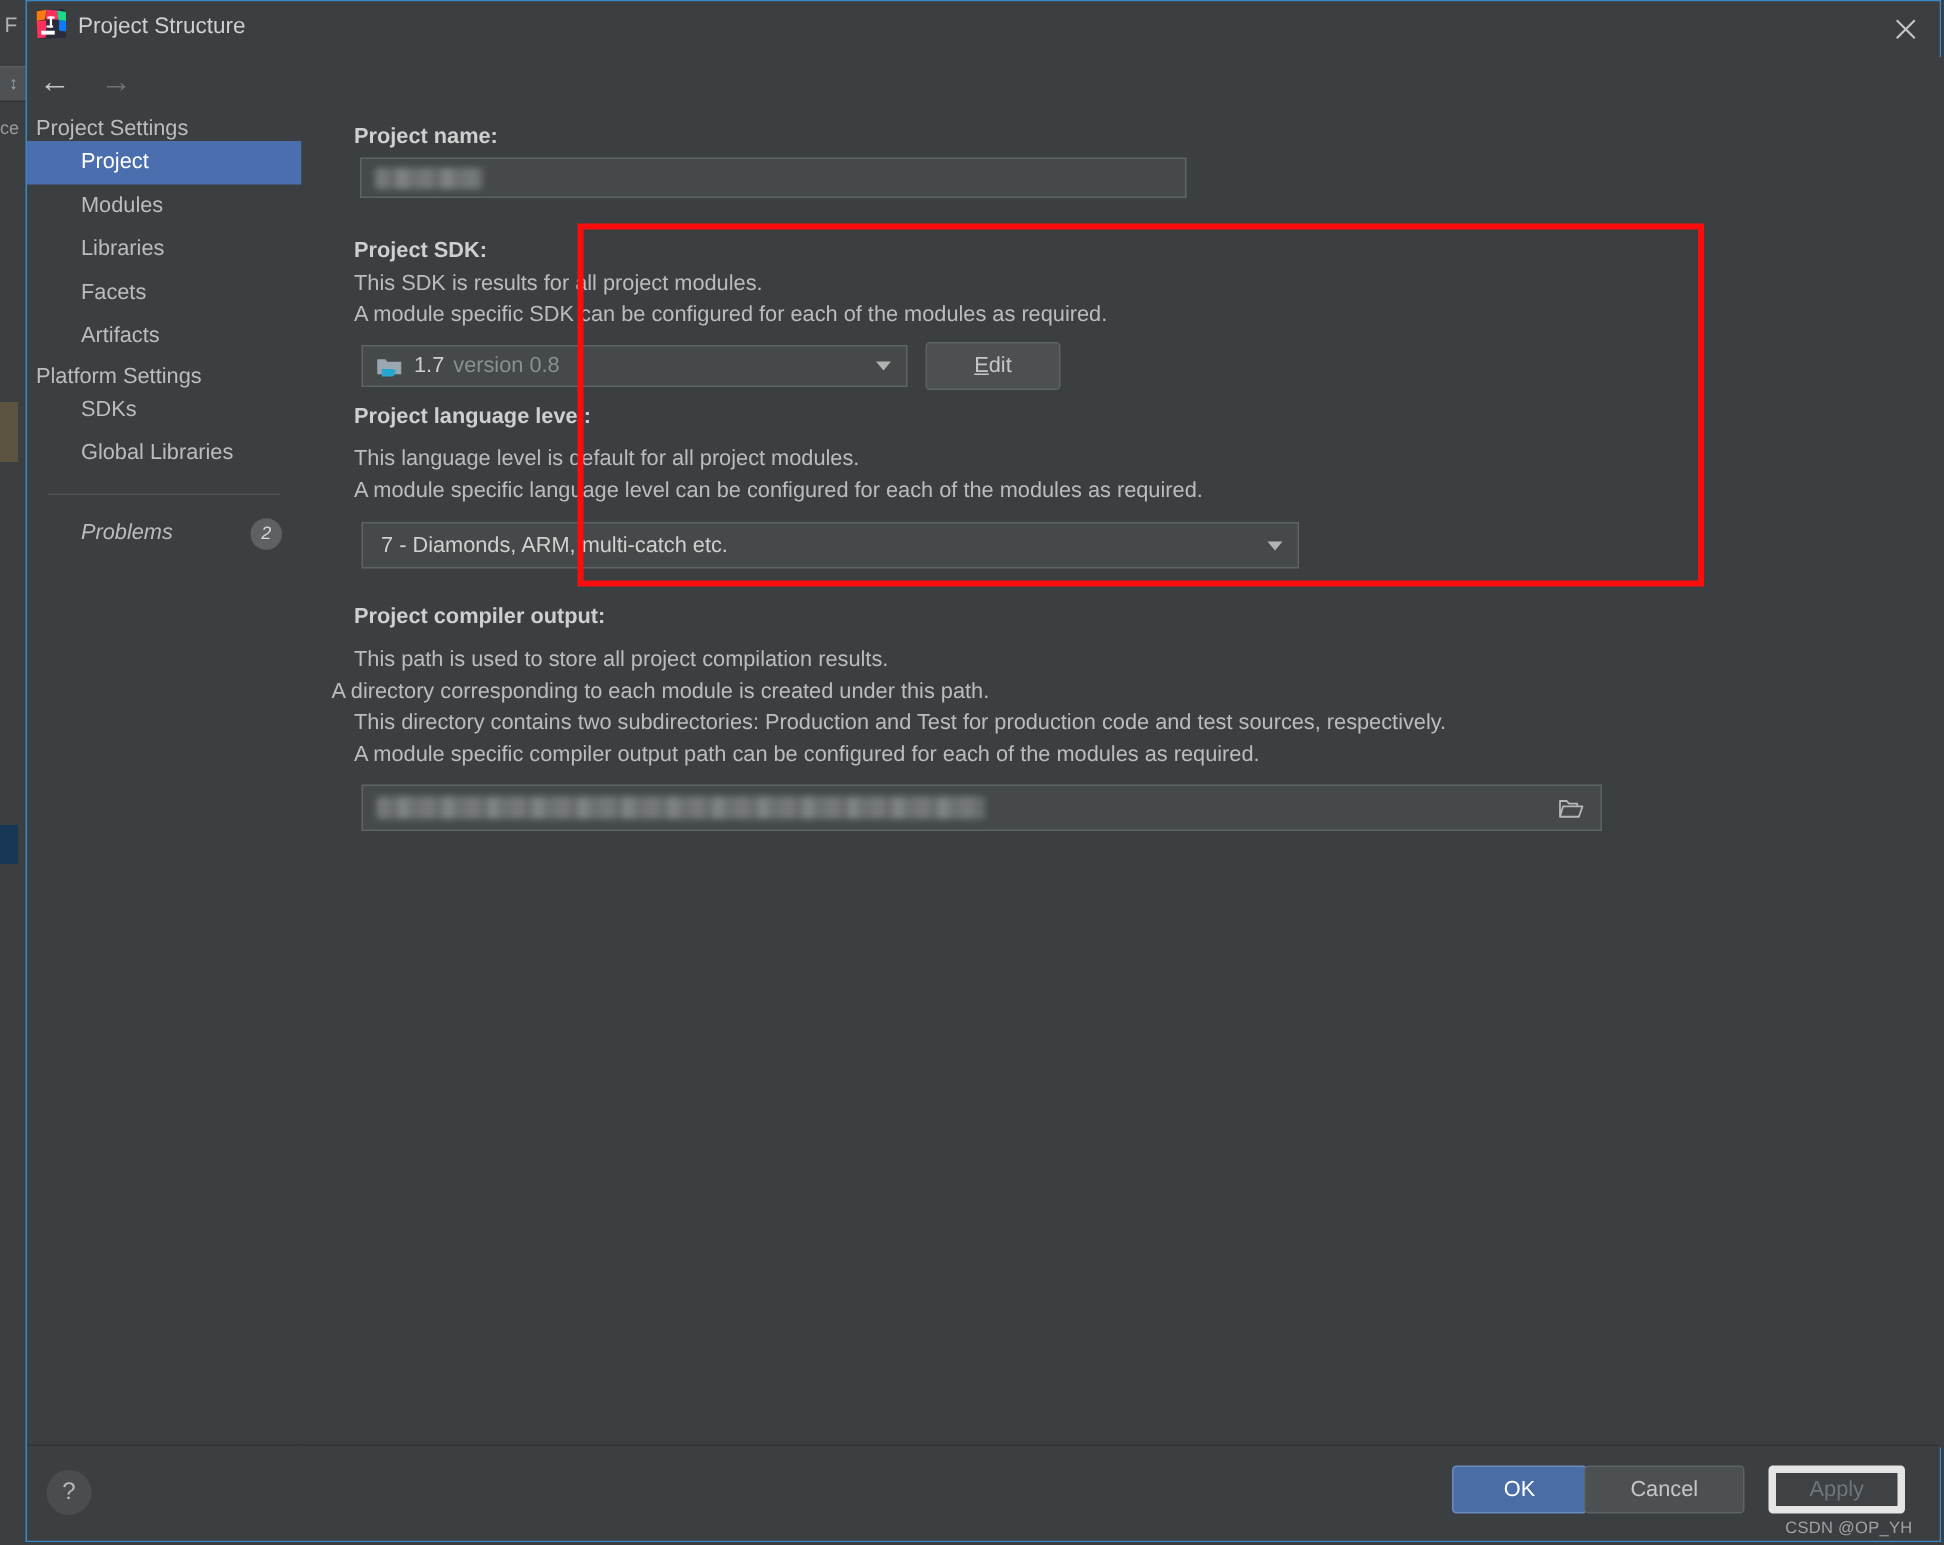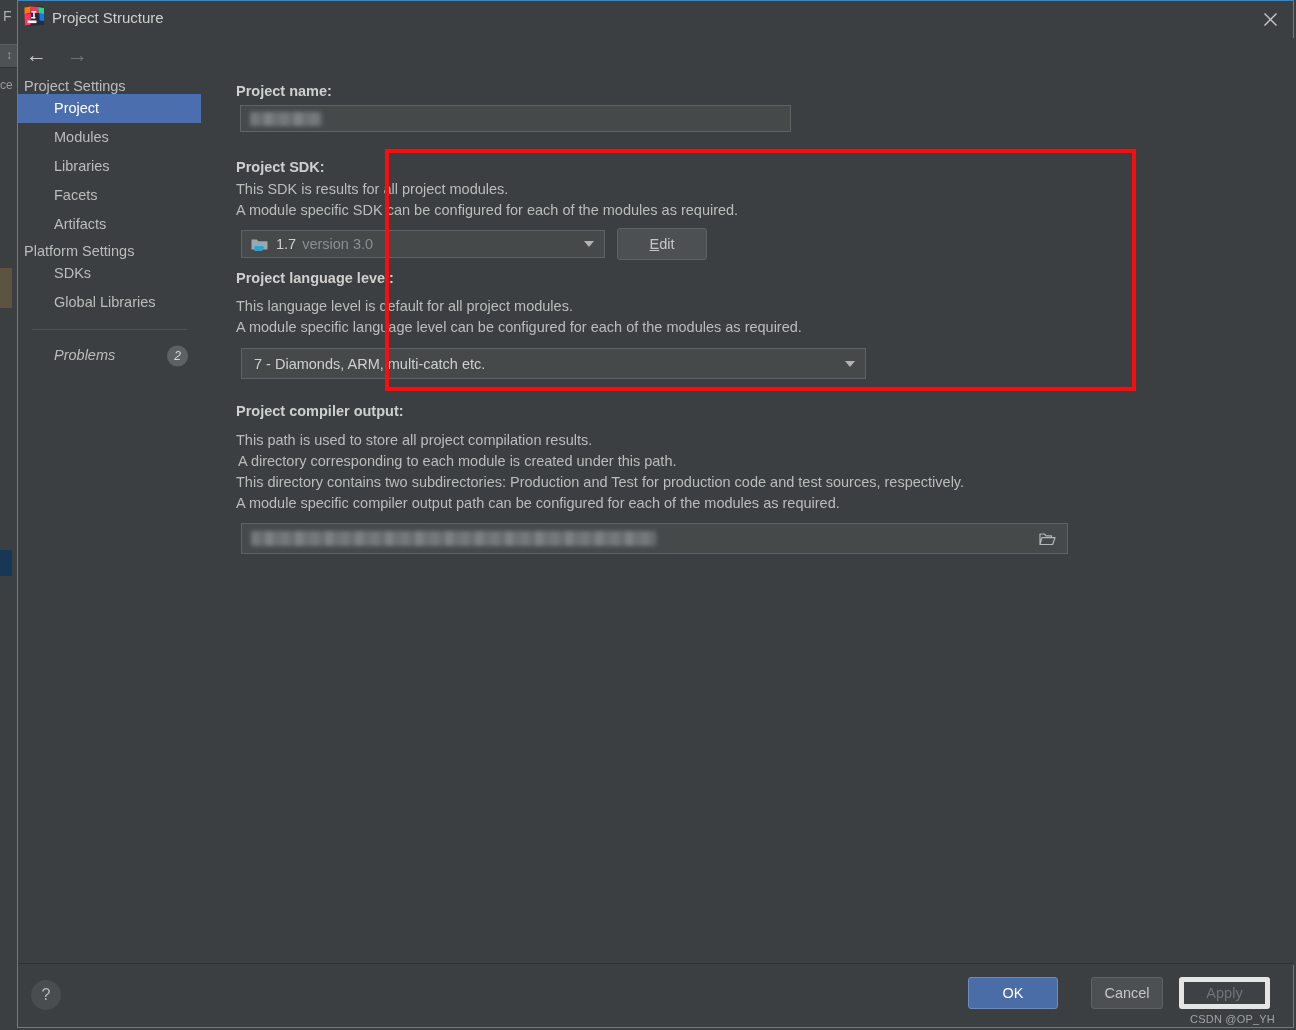--- a/index.html
+++ b/index.html
@@ -309,21 +309,21 @@
   }
   #lang-value {
     margin-left: 12px;
     font-size: 14.5px;
     color: #d0d0d0;
   }
 
   
   #out-label  { position: absolute; left: 35px; top: 365px; }
   #out-desc-1 { position: absolute; left: 35px; top: 393px; }
-  #out-desc-2 { position: absolute; left: 37px; top: 414px; }
+  #out-desc-2 { position: absolute; left: 20px; top: 414px; }
   #out-desc-3 { position: absolute; left: 35px; top: 435px; }
   #out-desc-4 { position: absolute; left: 35px; top: 456px; }
 
   #out-field {
     position: absolute;
     left: 40px; top: 485px;
     width: 827px; height: 31px;
     background: #45494a;
     border: 1px solid #5e6366;
     box-sizing: border-box;
@@ -376,21 +376,21 @@
   }
   #ok-button {
     right: 235px;
     width: 90px;
     background: #4a6da7;
     border: 1px solid #6c8cbf;
     color: #ffffff;
   }
   #cancel-button {
     right: 130px;
-    width: 72px;
+    width: 107px;
     background: #4c5052;
     border: 1px solid #5e6366;
     color: #c6c6c6;
   }
   #apply-button {
     right: 23px;
     width: 91px;
     background: #3f4244;
     border: 5px solid #e5e5e5;
     color: #70757a;
@@ -500,21 +500,21 @@
 
       <div id="sdk-combo">
         <span id="sdk-icon">
           <svg width="17" height="15" viewBox="0 0 17 15">
             <path d="M0.5 2.5 L6 2.5 L7.2 4.2 L16.5 4.2 L16.5 12.5 L0.5 12.5 Z" fill="#9aa7b0"></path>
             <path d="M3.5 9 h7 a2.6 2.6 0 0 1 0 5 h-7 z" fill="#26a6d1"></path>
             <rect x="10.5" y="9.6" width="2.6" height="1.4" rx="0.7" fill="#26a6d1"></rect>
           </svg>
         </span>
         <span id="sdk-value">1.7</span>
-        <span id="sdk-value-sub">version 3.0</span>
+        <span id="sdk-value-sub">version 0.8</span>
         <span class="combo-arrow"></span>
       </div>
 
       <div id="edit-button">
         <span class="mnemonic">E</span>
           <span>dit</span>
       </div>
 
       <div id="lang-label" class="field-label">Project language level:</div>
       <div id="lang-desc-1" class="desc-line">This language level is default for all project modules.</div>

